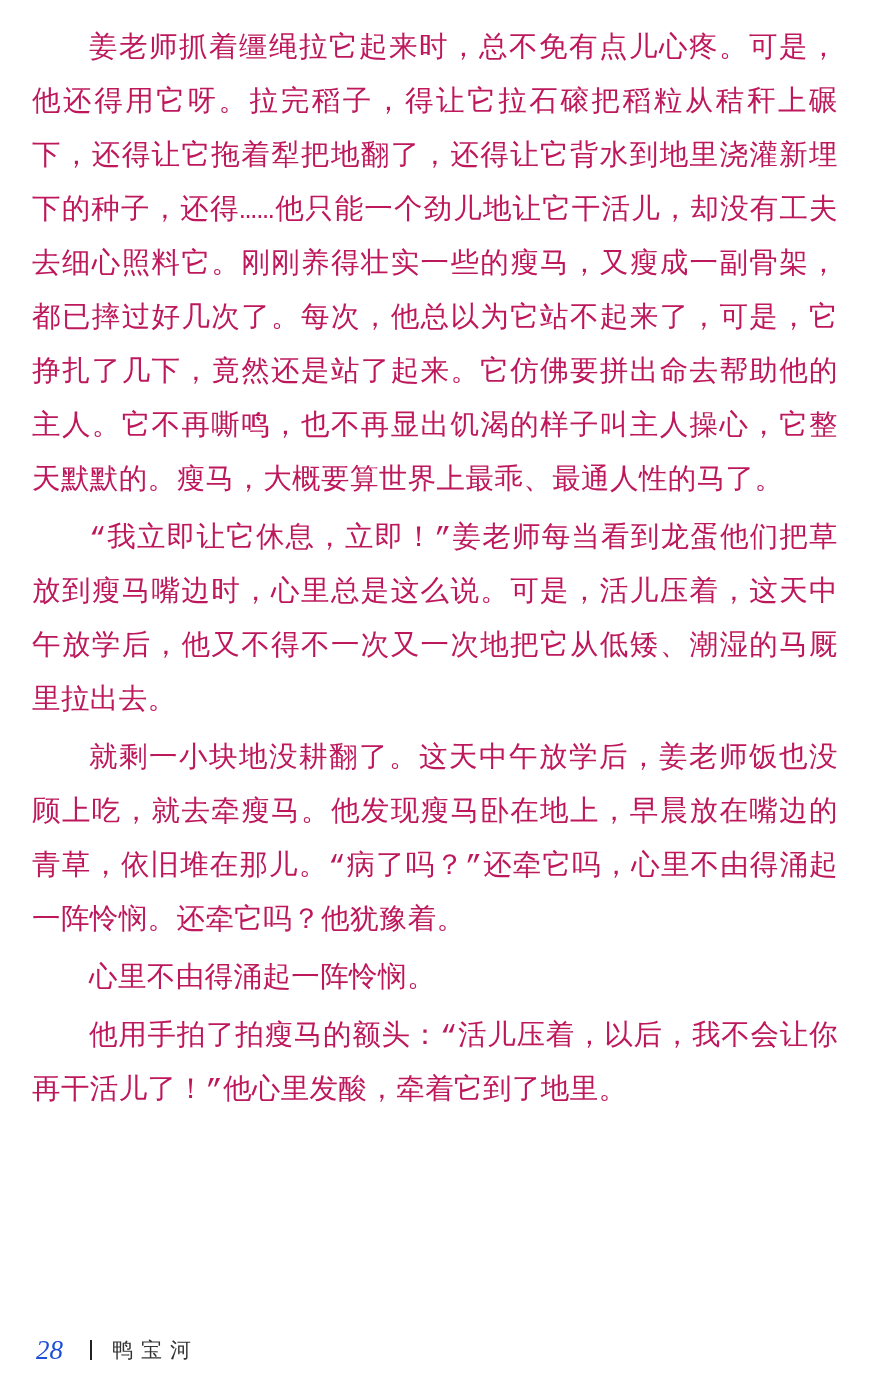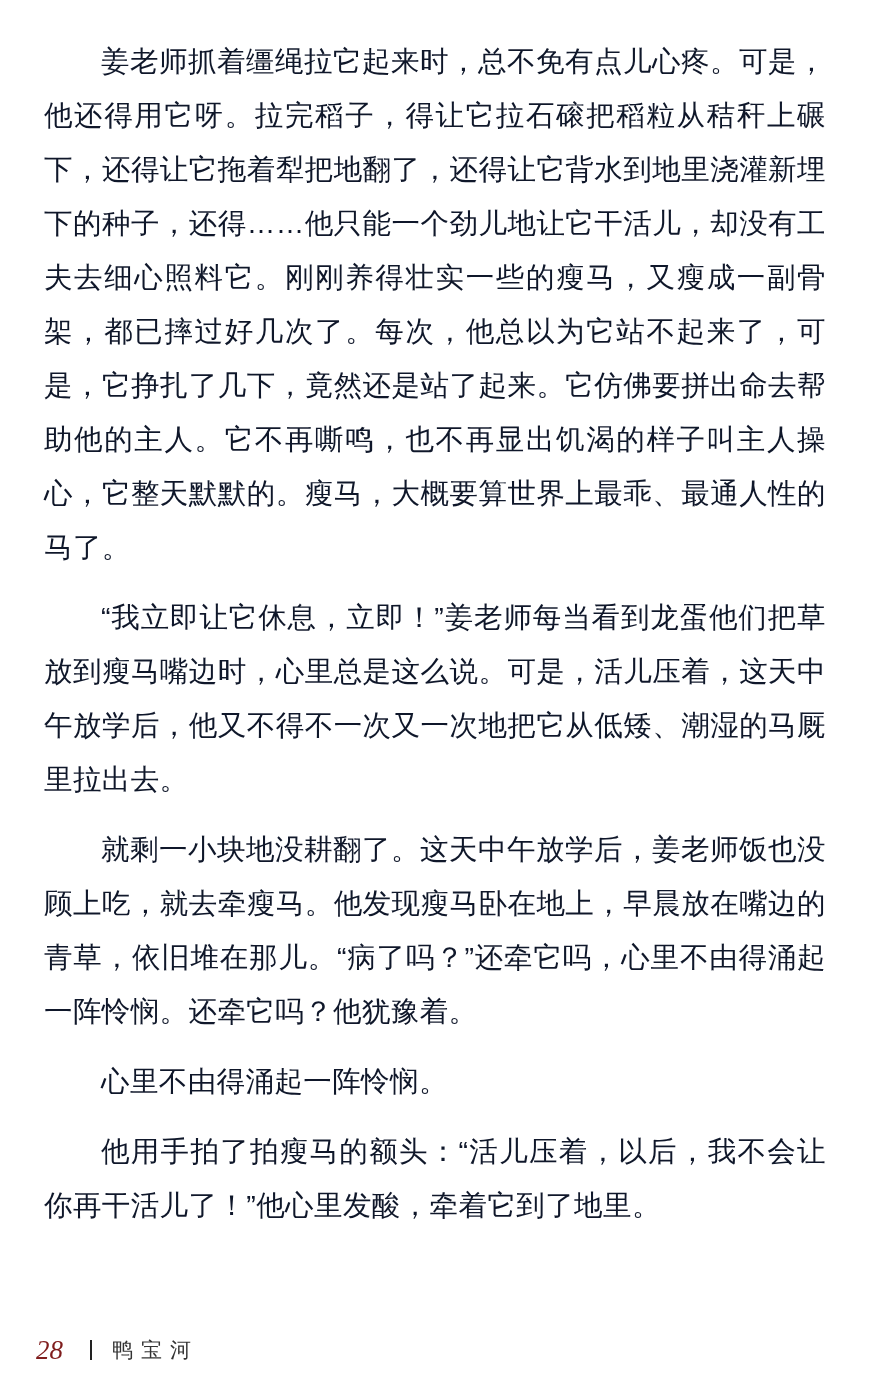--- a/index.html
+++ b/index.html
@@ -1,31 +1,31 @@
 <!DOCTYPE html>
 <html><head>
 <meta charset="utf-8">
 <style>
   html, body { margin: 0; padding: 0; background: #ffffff; }
   body { width: 872px; height: 1391px; position: relative; overflow: hidden; }
   .page { position: absolute; left: 28px; top: 18px; width: 814px; }
   .para {
-    font-family: Liberation Sans, sans-serif;
+    font-family: Liberation Mono, monospace;
     font-size: 28.5px;
     line-height: 54px;
-    color: #0f172a;
-    margin: 16px;
+    color: #be185d;
+    margin: 4px;
     text-align: justify;
     text-align-last: left;
     text-indent: 57px;
     letter-spacing: 0.4px;
     word-break: break-all;
   }
   .footer { position: absolute; left: 36px; top: 1330px; height: 40px; display: flex; align-items: center; }
-  .page-num { font-family: "Liberation Serif", serif; font-style: italic; font-size: 27px; color: #7f1d1d; width: 54px; }
+  .page-num { font-family: "Liberation Serif", serif; font-style: italic; font-size: 27px; color: #1d4ed8; width: 54px; }
   .sep { width: 2px; height: 20px; background: #222; margin-right: 20px; }
   .book-title { font-family: "DejaVu Sans", sans-serif; font-size: 21px; color: #333; letter-spacing: 8px; text-align: center; }
 </style>
 </head>
 <body>
 
 <div class="page">
   <p class="para">姜老师抓着缰绳拉它起来时，总不免有点儿心疼。可是，他还得用它呀。拉完稻子，得让它拉石磙把稻粒从秸秆上碾下，还得让它拖着犁把地翻了，还得让它背水到地里浇灌新埋下的种子，还得……他只能一个劲儿地让它干活儿，却没有工夫去细心照料它。刚刚养得壮实一些的瘦马，又瘦成一副骨架，都已摔过好几次了。每次，他总以为它站不起来了，可是，它挣扎了几下，竟然还是站了起来。它仿佛要拼出命去帮助他的主人。它不再嘶鸣，也不再显出饥渴的样子叫主人操心，它整天默默的。瘦马，大概要算世界上最乖、最通人性的马了。</p>
   <p class="para">“我立即让它休息，立即！”姜老师每当看到龙蛋他们把草放到瘦马嘴边时，心里总是这么说。可是，活儿压着，这天中午放学后，他又不得不一次又一次地把它从低矮、潮湿的马厩里拉出去。</p>
   <p class="para">就剩一小块地没耕翻了。这天中午放学后，姜老师饭也没顾上吃，就去牵瘦马。他发现瘦马卧在地上，早晨放在嘴边的青草，依旧堆在那儿。“病了吗？”还牵它吗，心里不由得涌起一阵怜悯。还牵它吗？他犹豫着。</p>

